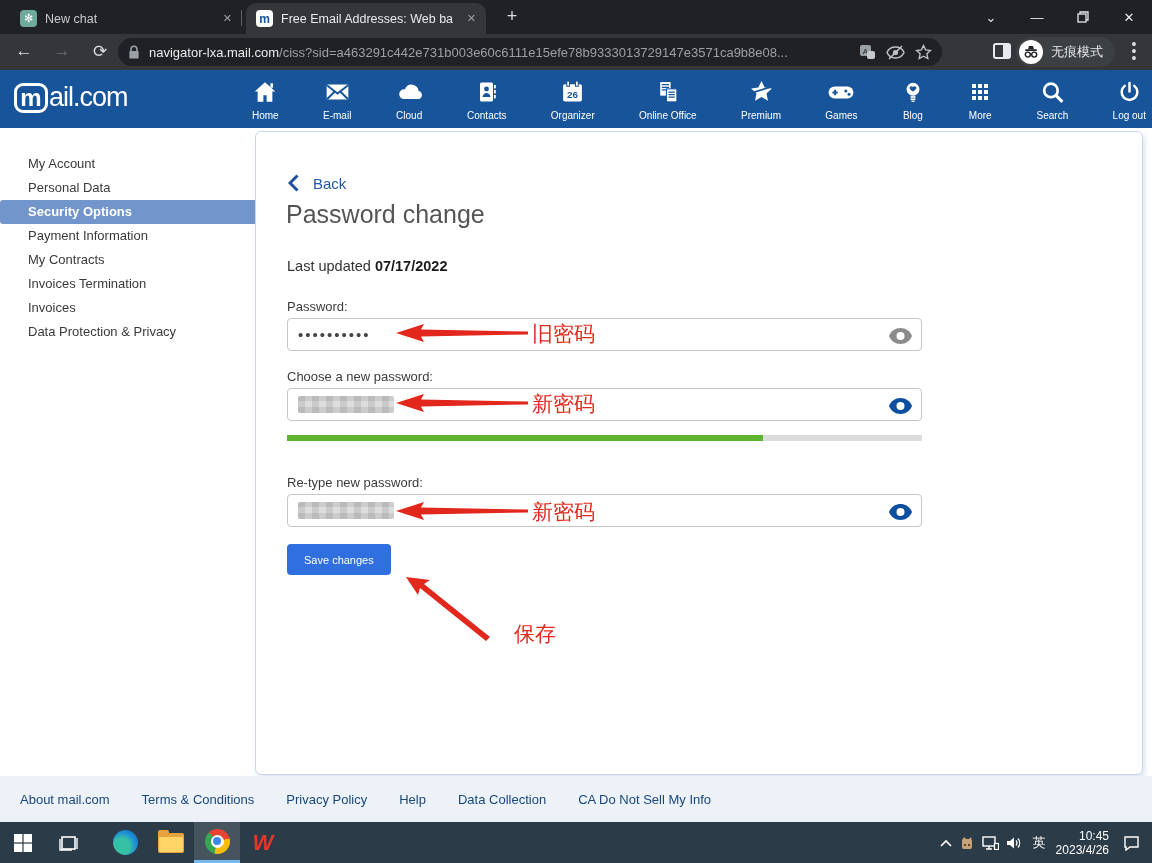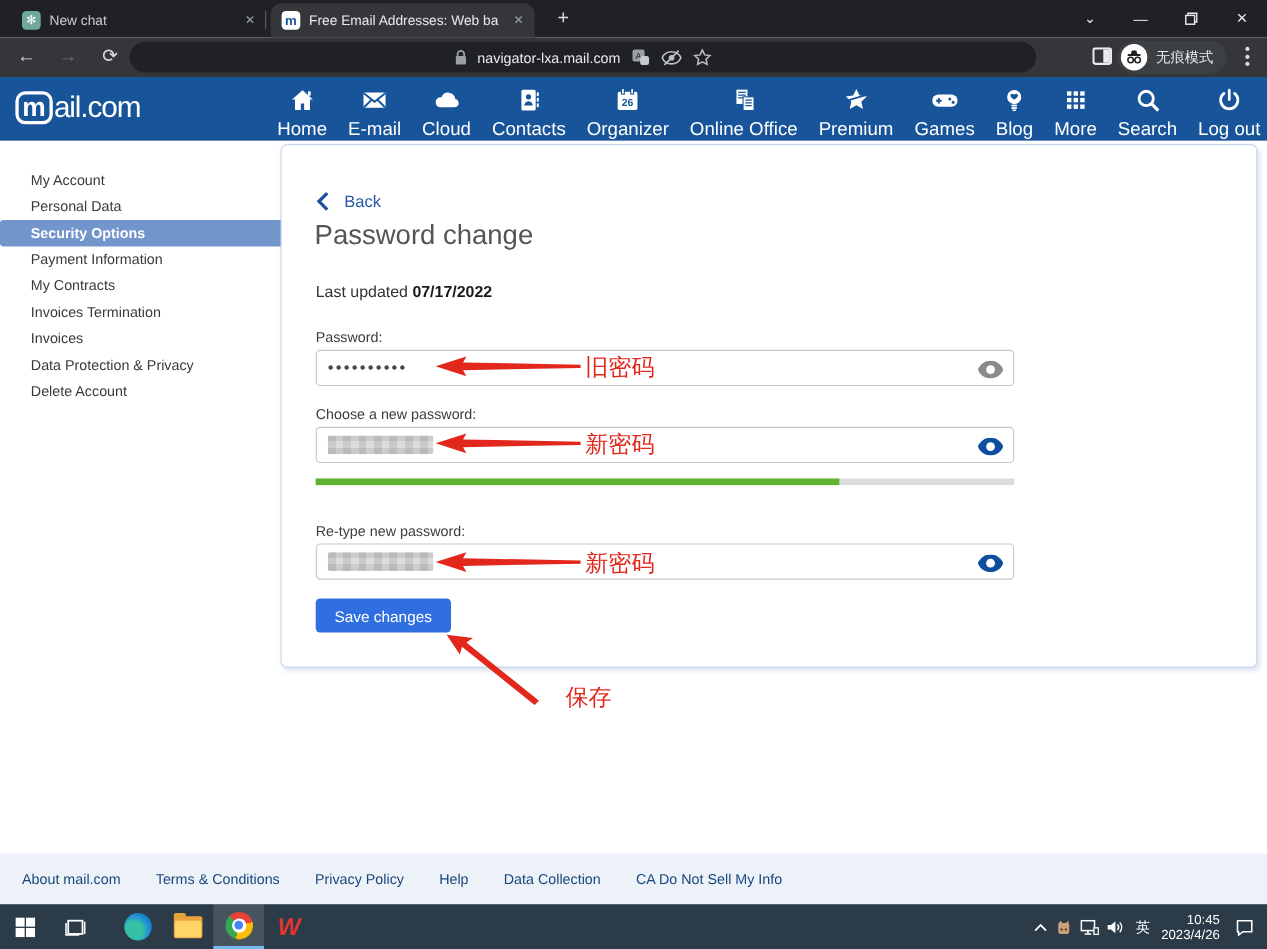--- a/index.html
+++ b/index.html
@@ -15,63 +15,63 @@
   .fav-gpt { background:#6ea99a; color:#fff; font-size:11px; }
   .fav-mail { background:#fff; color:#1656a0; font-weight:bold; font-size:12px; }
   .tab .t-label { font-size:12.5px; margin-left:8px; white-space:nowrap; overflow:hidden; flex:1 1 auto; }
   .tab .t-close { color:#9aa0a6; font-size:11px; margin-left:6px; flex:0 0 auto; }
   .tab-sep { position:absolute; left:241px; top:10px; width:1px; height:16px; background:#5f6368; }
   .newtab-btn { position:absolute; left:500px; top:6px; color:#dadce0; font-size:18px; width:24px; text-align:center; }
   .win-controls { position:absolute; right:0; top:0; height:34px; display:flex; align-items:center; color:#e8eaed; }
   .win-btn { width:46px; height:34px; display:flex; align-items:center; justify-content:center; font-size:13px; }
   .toolbar { position:absolute; left:0; top:34px; width:1152px; height:36px; background:#35363a; }
   .nav-glyph { color:#dbdee1; font-size:17px; position:absolute; top:7px; width:24px; text-align:center; }
-  .omnibox { position:absolute; left:118px; top:4px; width:824px; height:28px; background:#202124; border-radius:14px; display:flex; align-items:center; padding:0 10px;justify-content:center; }
+  .omnibox { position:absolute; left:118px; top:4px; width:824px; height:28px; background:#202124; border-radius:14px; display:flex; align-items:center; padding:0 10px; }
   .omnibox .host { color:#e8eaed; font-size:13px; }
   .omnibox .path { color:#9aa0a6; font-size:13px; white-space:nowrap; overflow:hidden; flex:1 1 auto; }
   .omni-ic { margin-left:10px; flex:0 0 auto; display:flex; align-items:center; }
   .side-panel-btn { position:absolute; left:993px; top:9px; }
   .incog-pill { position:absolute; left:1016px; top:3px; height:30px; background:#3c4043; border-radius:15px; display:flex; align-items:center; padding:0 12px 0 3px; }
   .incog-circle { width:24px; height:24px; border-radius:50%; background:#fff; display:flex; align-items:center; justify-content:center; margin-right:8px; }
   .incog-label { color:#e8eaed; font-size:13px; }
   .menu-dots { position:absolute; left:1126px; top:7px; color:#dbdee1; font-size:14px; letter-spacing:0; line-height:7px; text-align:center; width:16px; }
 
   
   .mailbar { position:absolute; left:0; top:70px; width:1152px; height:58px; background:#17549a; }
   .logo { position:absolute; left:14px; top:12px; display:flex; align-items:center; color:#fff; }
   .logo-m { width:34px; height:30px; border:3px solid #fff; border-radius:9px; display:flex; align-items:center; justify-content:center; font-weight:bold; font-size:24px; line-height:1; }
   .logo-rest { font-size:27px; letter-spacing:-1px; margin-left:1px; }
   .mail-nav { position:absolute; left:252px; right:6px; top:0; height:58px; display:flex; justify-content:space-between; }
   .mnav-item { display:flex; flex-direction:column; align-items:center; justify-content:flex-start; padding-top:9px; color:#fff; }
   .mnav-item svg { height:26px; }
-  .mnav-label { font-size:17px; margin-top:5px; white-space:nowrap; }
+  .mnav-label { font-size:10px; margin-top:5px; white-space:nowrap; }
 
   
   .page { position:absolute; left:0; top:128px; width:1152px; height:694px; background:#fff; }
   .sidebar { position:absolute; left:0; top:8px; width:248px;margin-top:16px; }
   .side-item { height:24px; line-height:24px; padding-left:28px; font-size:13px; color:#3a3a3a; }
   .side-item.active { background:#7295cb; color:#fff; font-weight:bold; border-radius:3px; width:277px; }
-  .card { position:absolute; left:255px; top:3px; width:888px; height:476px; background:#fff; border:1px solid #c9d6ec; border-radius:6px; box-shadow:2px 3px 5px rgba(130,160,205,.28); }
+  .card { position:absolute; left:255px; top:3px; width:888px; height:644px; background:#fff; border:1px solid #c9d6ec; border-radius:6px; box-shadow:2px 3px 5px rgba(130,160,205,.28); }
   .card-inner { position:relative; width:100%; height:100%; }
   .back-row { position:absolute; left:32px; top:42px; display:flex; align-items:center; color:#2456a4; }
   .back-label { font-size:15px; margin-left:14px; }
   .h1 { position:absolute; left:30px; top:68px; font-size:25px; color:#555; }
   .updated { position:absolute; left:31px; top:126px; font-size:14.5px; color:#333; }
   .updated b { color:#1a1a1a; }
   .f-label { position:absolute; left:31px; font-size:13px; color:#3c3c3c; }
   .pw-input { position:absolute; left:31px; width:635px; height:33px; background:#fff; border:1px solid #c6c6c6; border-radius:4px; display:flex; align-items:center; padding:0 36px 0 10px; }
   .dots { font-size:15px; letter-spacing:2px; color:#454545; }
   .mosaic { width:96px; height:17px; border-radius:2px; background:
       repeating-linear-gradient(90deg,#d7d7d7 0 7px,#ebebeb 7px 14px),
       repeating-linear-gradient(0deg,#dddddd 0 6px,#f0f0f0 6px 12px);
       background-blend-mode:multiply; filter:blur(.6px); }
   .eye-btn { position:absolute; right:9px; top:9px; }
   .strength { position:absolute; left:31px; top:303px; width:635px; height:6px; background:#dcdcdc; }
   .strength-fill { height:6px; background:#5eb32f; }
-  .save-btn { position:absolute; left:31px; top:412px; height:31px; padding:0 17px; background:#2f6fe0; color:#fff; font-size:14px; border:none; border-radius:4px; display:flex; align-items:center; }
+  .save-btn { position:absolute; left:31px; top:412px; height:31px; padding:0 17px; background:#2f6fe0; color:#fff; font-size:11px; border:none; border-radius:4px; display:flex; align-items:center; }
   .ann-text { position:absolute; color:#e2271c; font-size:21px; white-space:nowrap; }
   .ann-arrow { position:absolute; }
 
   
   .footer { position:absolute; left:0; bottom:0; width:1152px; height:46px; background:#edf2f9; display:flex; align-items:center;text-align:center; }
   .f-link { font-size:13px; color:#17477d; margin-right:32px; white-space:nowrap; }
   .f-link:first-child { margin-left:20px; }
 
   
   .taskbar { position:absolute; left:0; top:822px; width:1152px; height:41px; background:#2b3b47; display:flex; align-items:center; }
@@ -124,20 +124,21 @@
 <div class="toolbar">
   <div class="nav-glyph" style="left:12px">←</div>
   <div class="nav-glyph" style="left:50px;color:#6b6f73">→</div>
   <div class="nav-glyph" style="left:88px">⟳</div>
   <div class="omnibox">
     <svg width="12" height="15" viewBox="0 0 12 15" style="margin-right:9px;flex:0 0 auto">
       <path d="M3 6V4.3a3 3 0 0 1 6 0V6" fill="none" stroke="#9aa0a6" stroke-width="1.6"></path>
       <rect x="1.4" y="6" width="9.2" height="7.6" rx="1.2" fill="#9aa0a6"></rect>
     </svg>
     <span class="host">navigator-lxa.mail.com</span>
+      <span class="path">/ciss?sid=a463291c442e731b003e60c6111e15efe78b9333013729147e3571ca9b8e08...</span>
     <span class="omni-ic">
       <svg width="17" height="17" viewBox="0 0 17 17">
           <rect x="1" y="1" width="11" height="11" rx="2" fill="#9aa0a6"></rect>
           <text x="6.5" y="9.5" font-size="8" fill="#202124" text-anchor="middle">A</text>
           <rect x="8" y="7" width="8" height="8" rx="2" fill="#c6cacd"></rect>
         </svg>
     </span>
     <span class="omni-ic">
       <svg width="19" height="15" viewBox="0 0 19 15">
           <path d="M9.5 2C5.6 2 2.4 4.2 1 7.5 2.4 10.8 5.6 13 9.5 13s7.1-2.2 8.5-5.5C16.6 4.2 13.4 2 9.5 2z" fill="none" stroke="#bdc1c6" stroke-width="1.5"></path>
@@ -290,21 +291,20 @@
 
   <div class="sidebar">
     <div class="side-item">My Account</div>
     <div class="side-item">Personal Data</div>
     <div class="side-item active">Security Options</div>
     <div class="side-item">Payment Information</div>
     <div class="side-item">My Contracts</div>
     <div class="side-item">Invoices Termination</div>
     <div class="side-item">Invoices</div>
     <div class="side-item">Data Protection &amp; Privacy</div>
-    <div class="side-item">Delete Account</div>
   </div>
 
   <div class="card">
     <div class="card-inner">
       <div class="back-row">
         <svg width="11" height="18" viewBox="0 0 11 18">
             <path d="M9.5 1.5L2 9l7.5 7.5" fill="none" stroke="#1c4fa0" stroke-width="3"></path>
           </svg>
         <span class="back-label">Back</span>
       </div>

